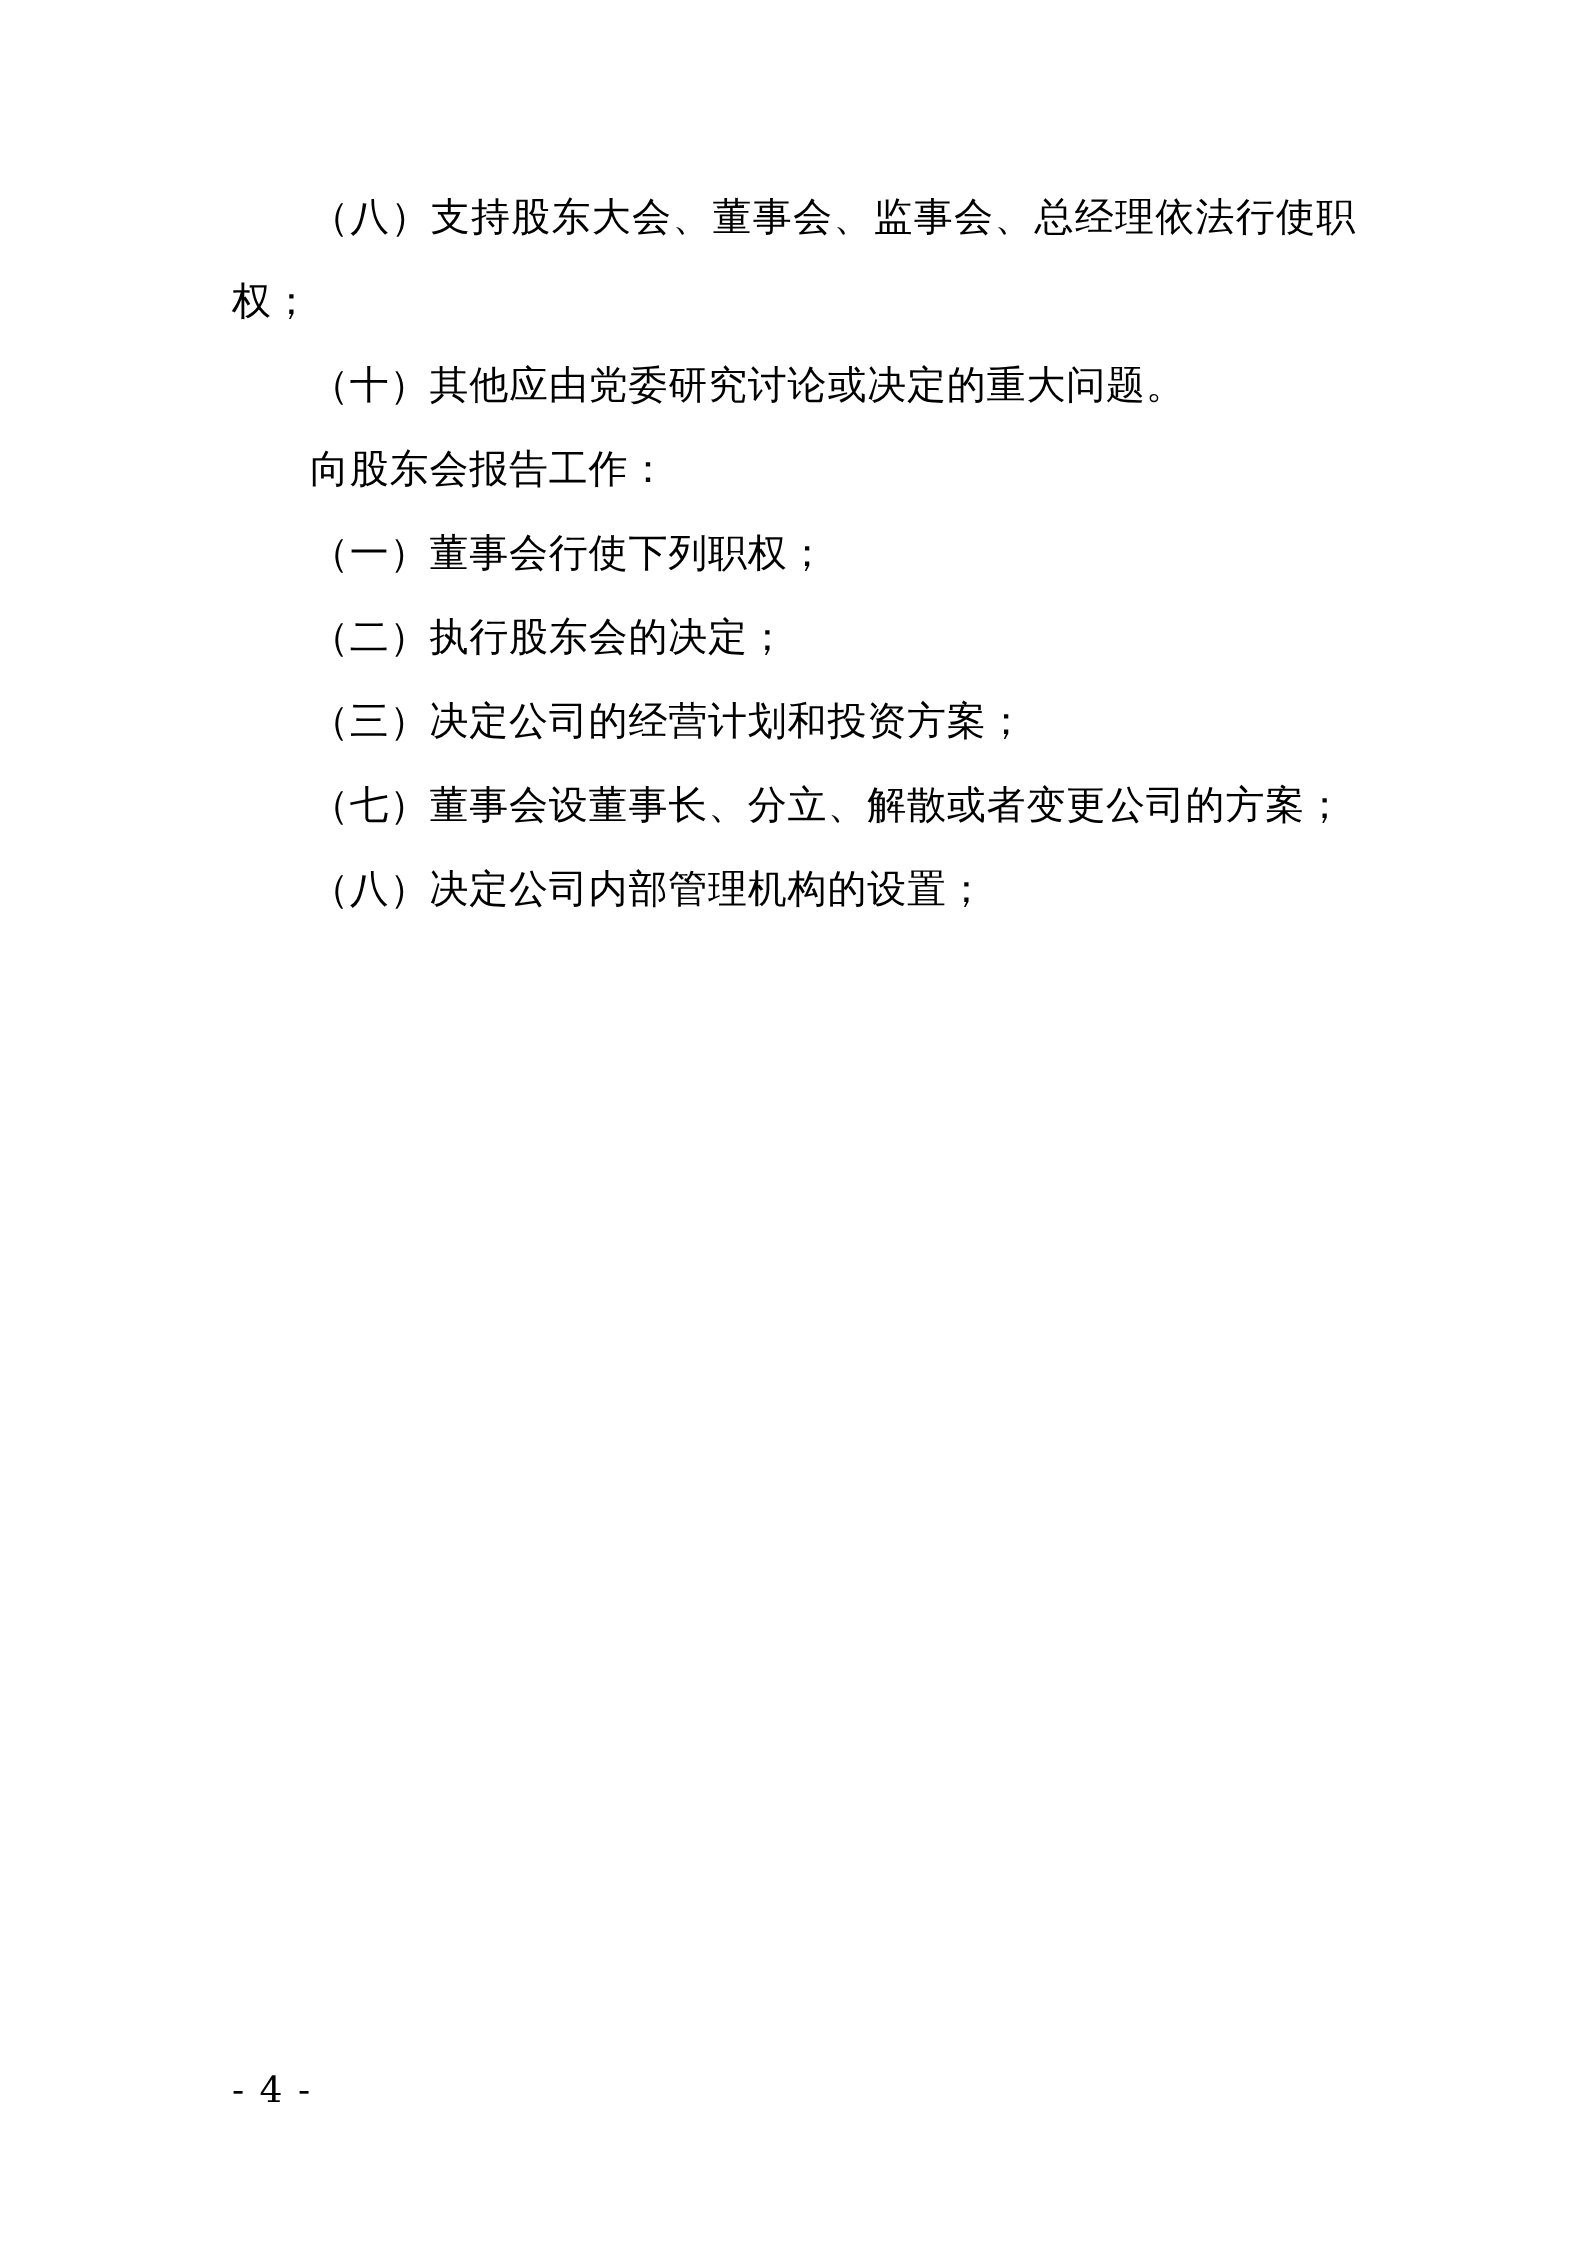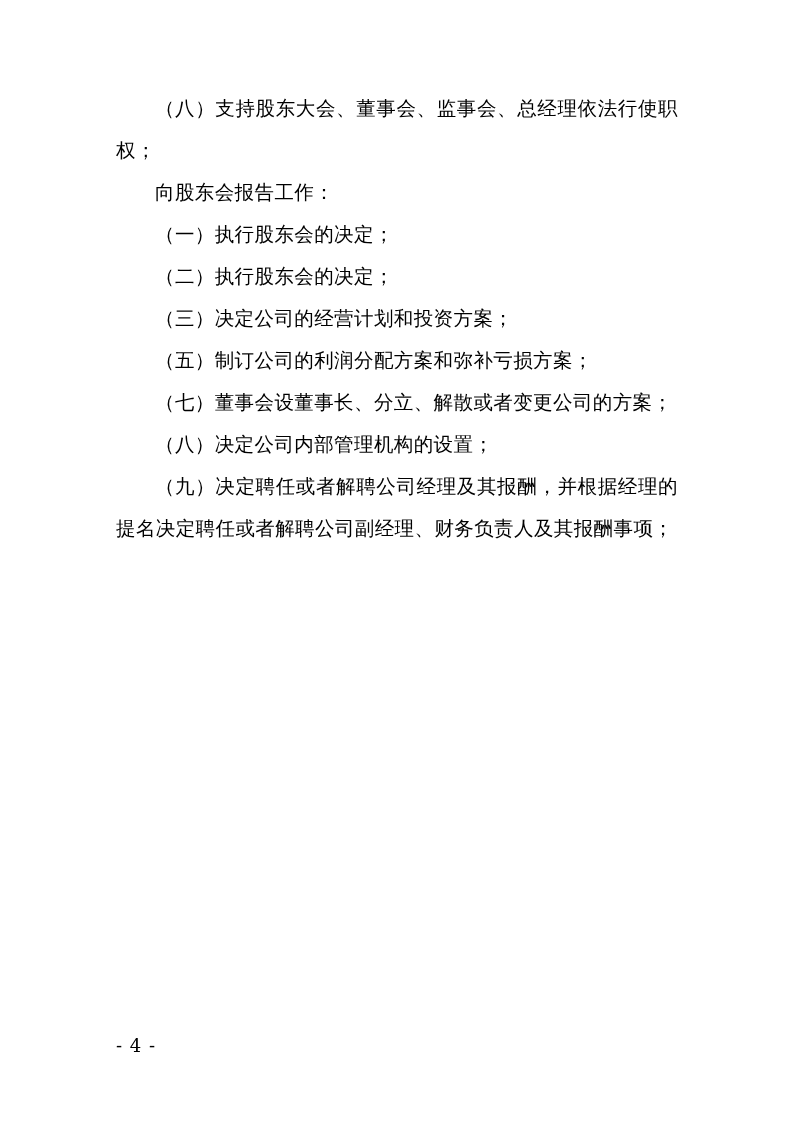--- a/index.html
+++ b/index.html
@@ -40,23 +40,22 @@
     font-family: "DejaVu Serif", "Liberation Serif", serif;
     letter-spacing: 1px;
   }
 </style>
 </head>
 <body>
 
 <div class="page">
   <div class="content">
     <p>（八）支持股东大会、董事会、监事会、总经理依法行使职权；</p>
+    <p>（十）其他应由党委研究讨论或决定的重大问题。</p>
     <p>向股东会报告工作：</p>
-    <p>（一）执行股东会的决定；</p>
+    <p>（一）董事会行使下列职权；</p>
     <p>（二）执行股东会的决定；</p>
     <p>（三）决定公司的经营计划和投资方案；</p>
-    <p>（五）制订公司的利润分配方案和弥补亏损方案；</p>
     <p>（七）董事会设董事长、分立、解散或者变更公司的方案；</p>
     <p>（八）决定公司内部管理机构的设置；</p>
-    <p>（九）决定聘任或者解聘公司经理及其报酬，并根据经理的提名决定聘任或者解聘公司副经理、财务负责人及其报酬事项；</p>
   </div>
   <div class="footer">- 4 -</div>
 </div>
 
 </body></html>

